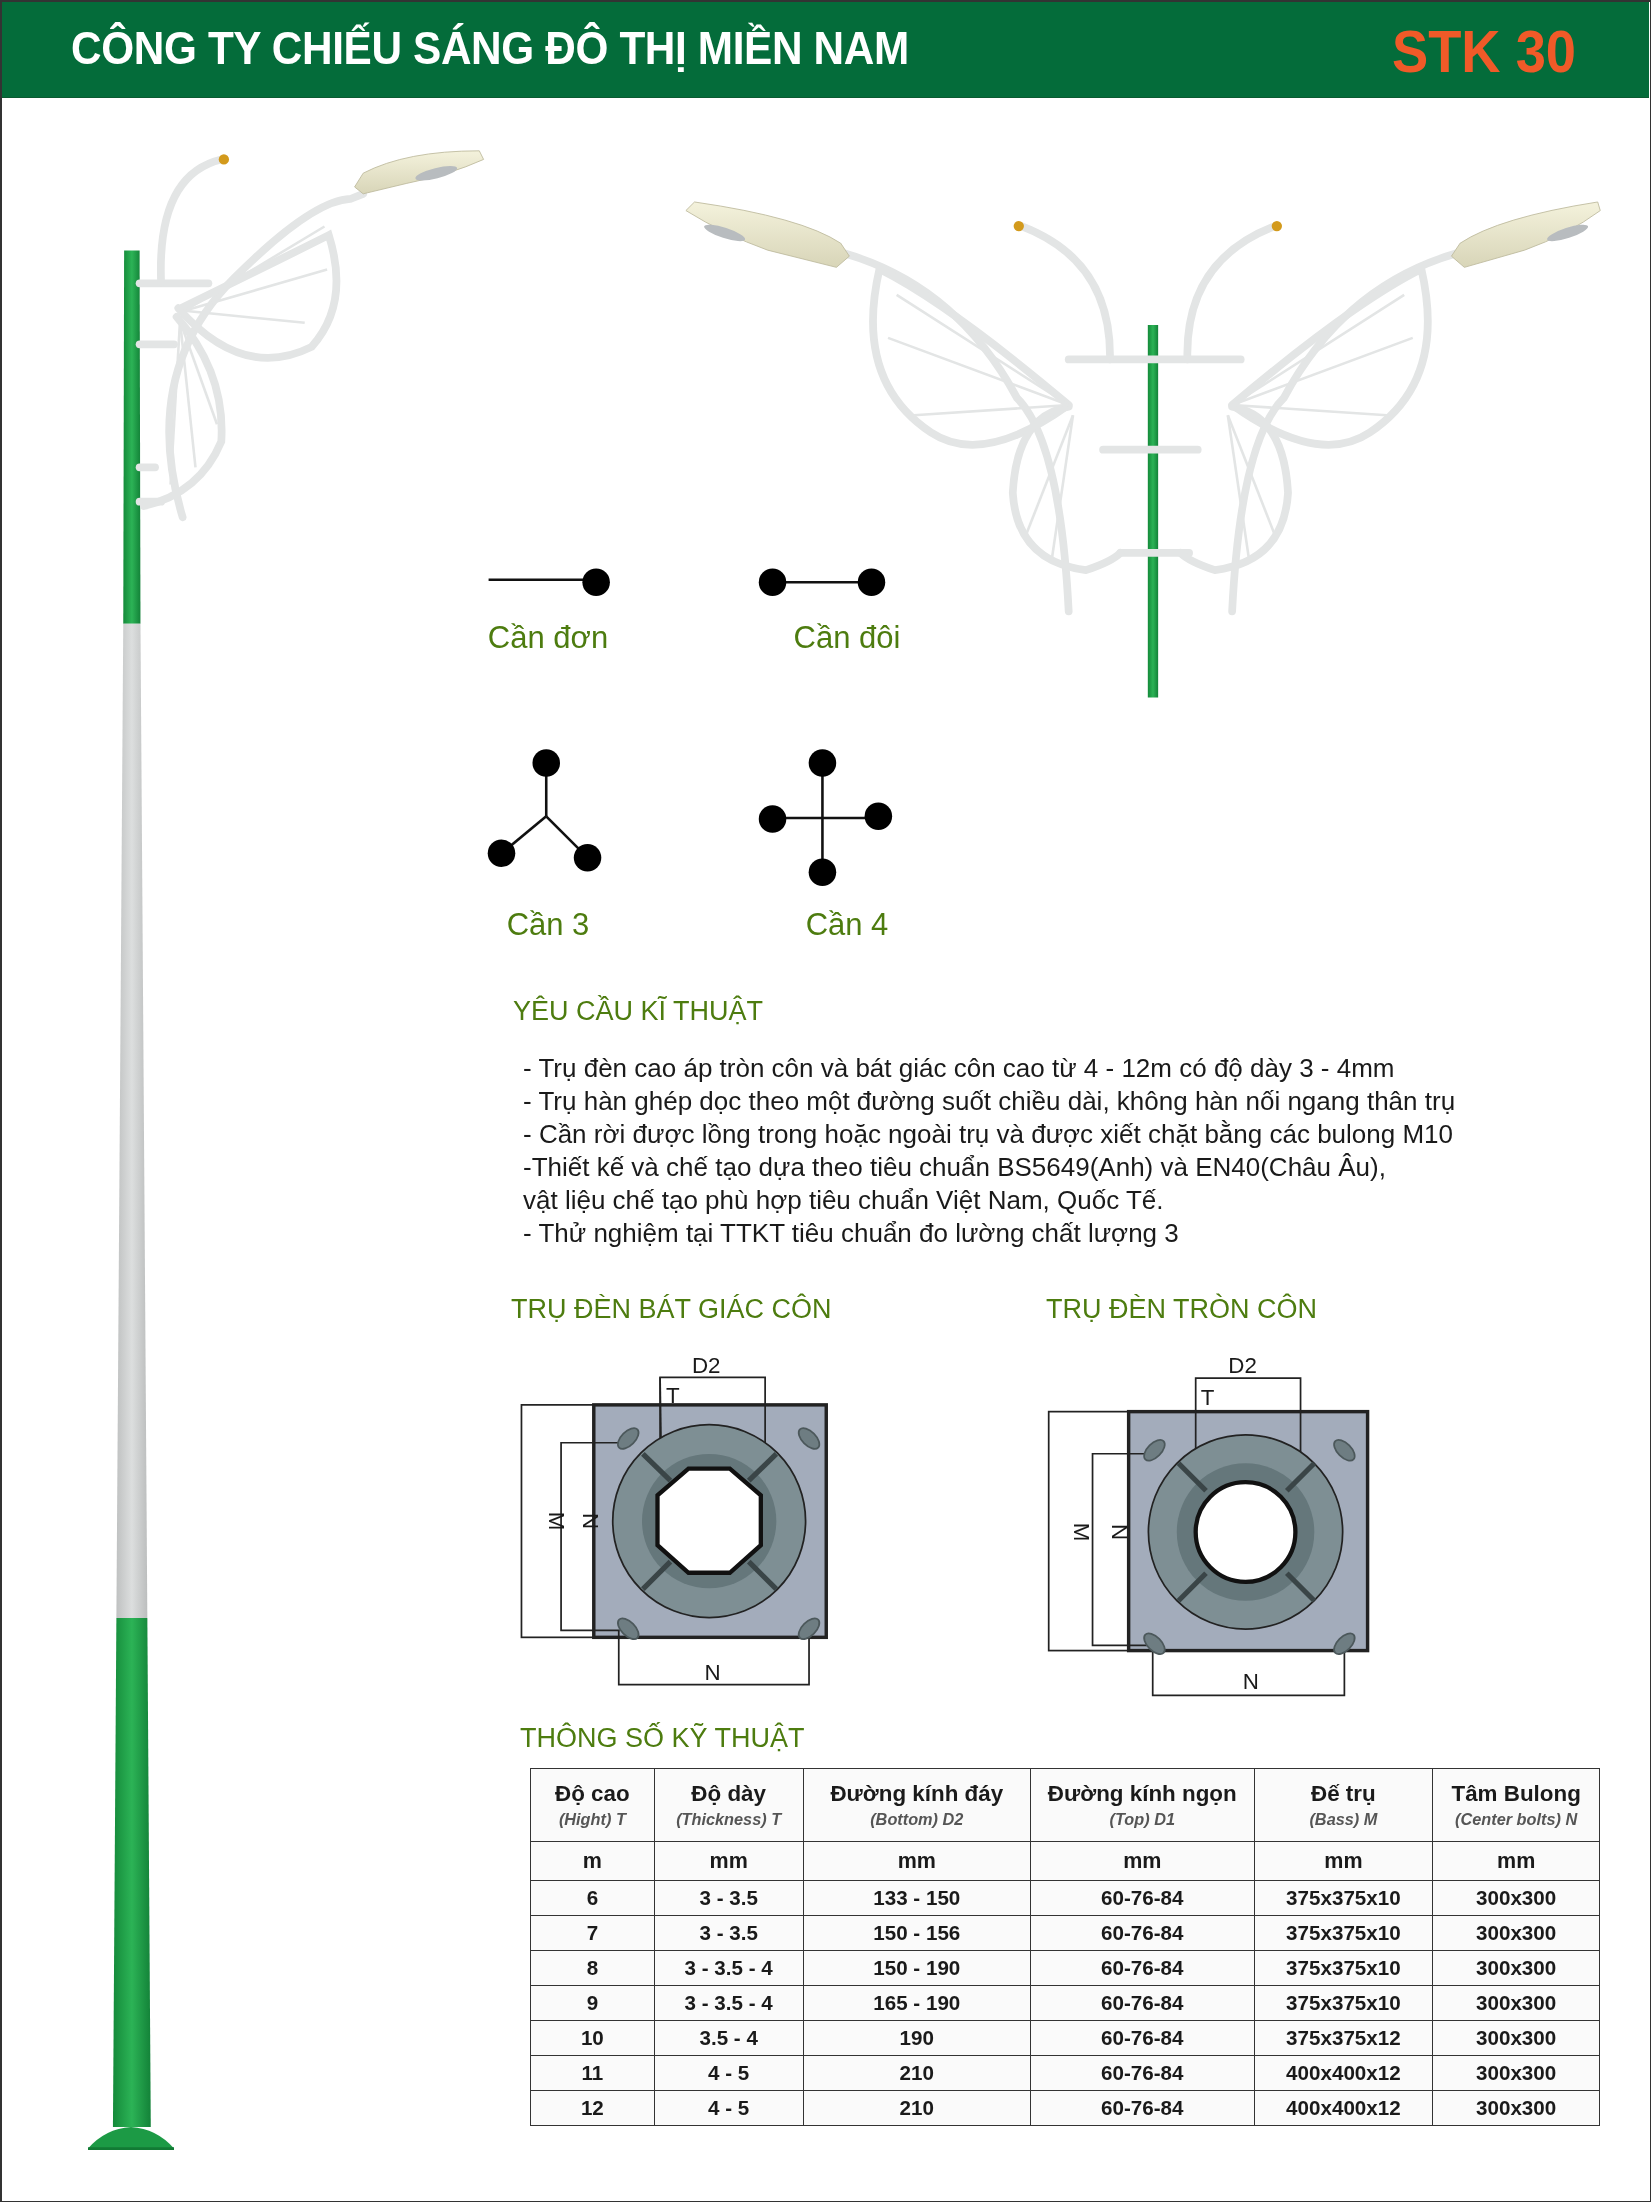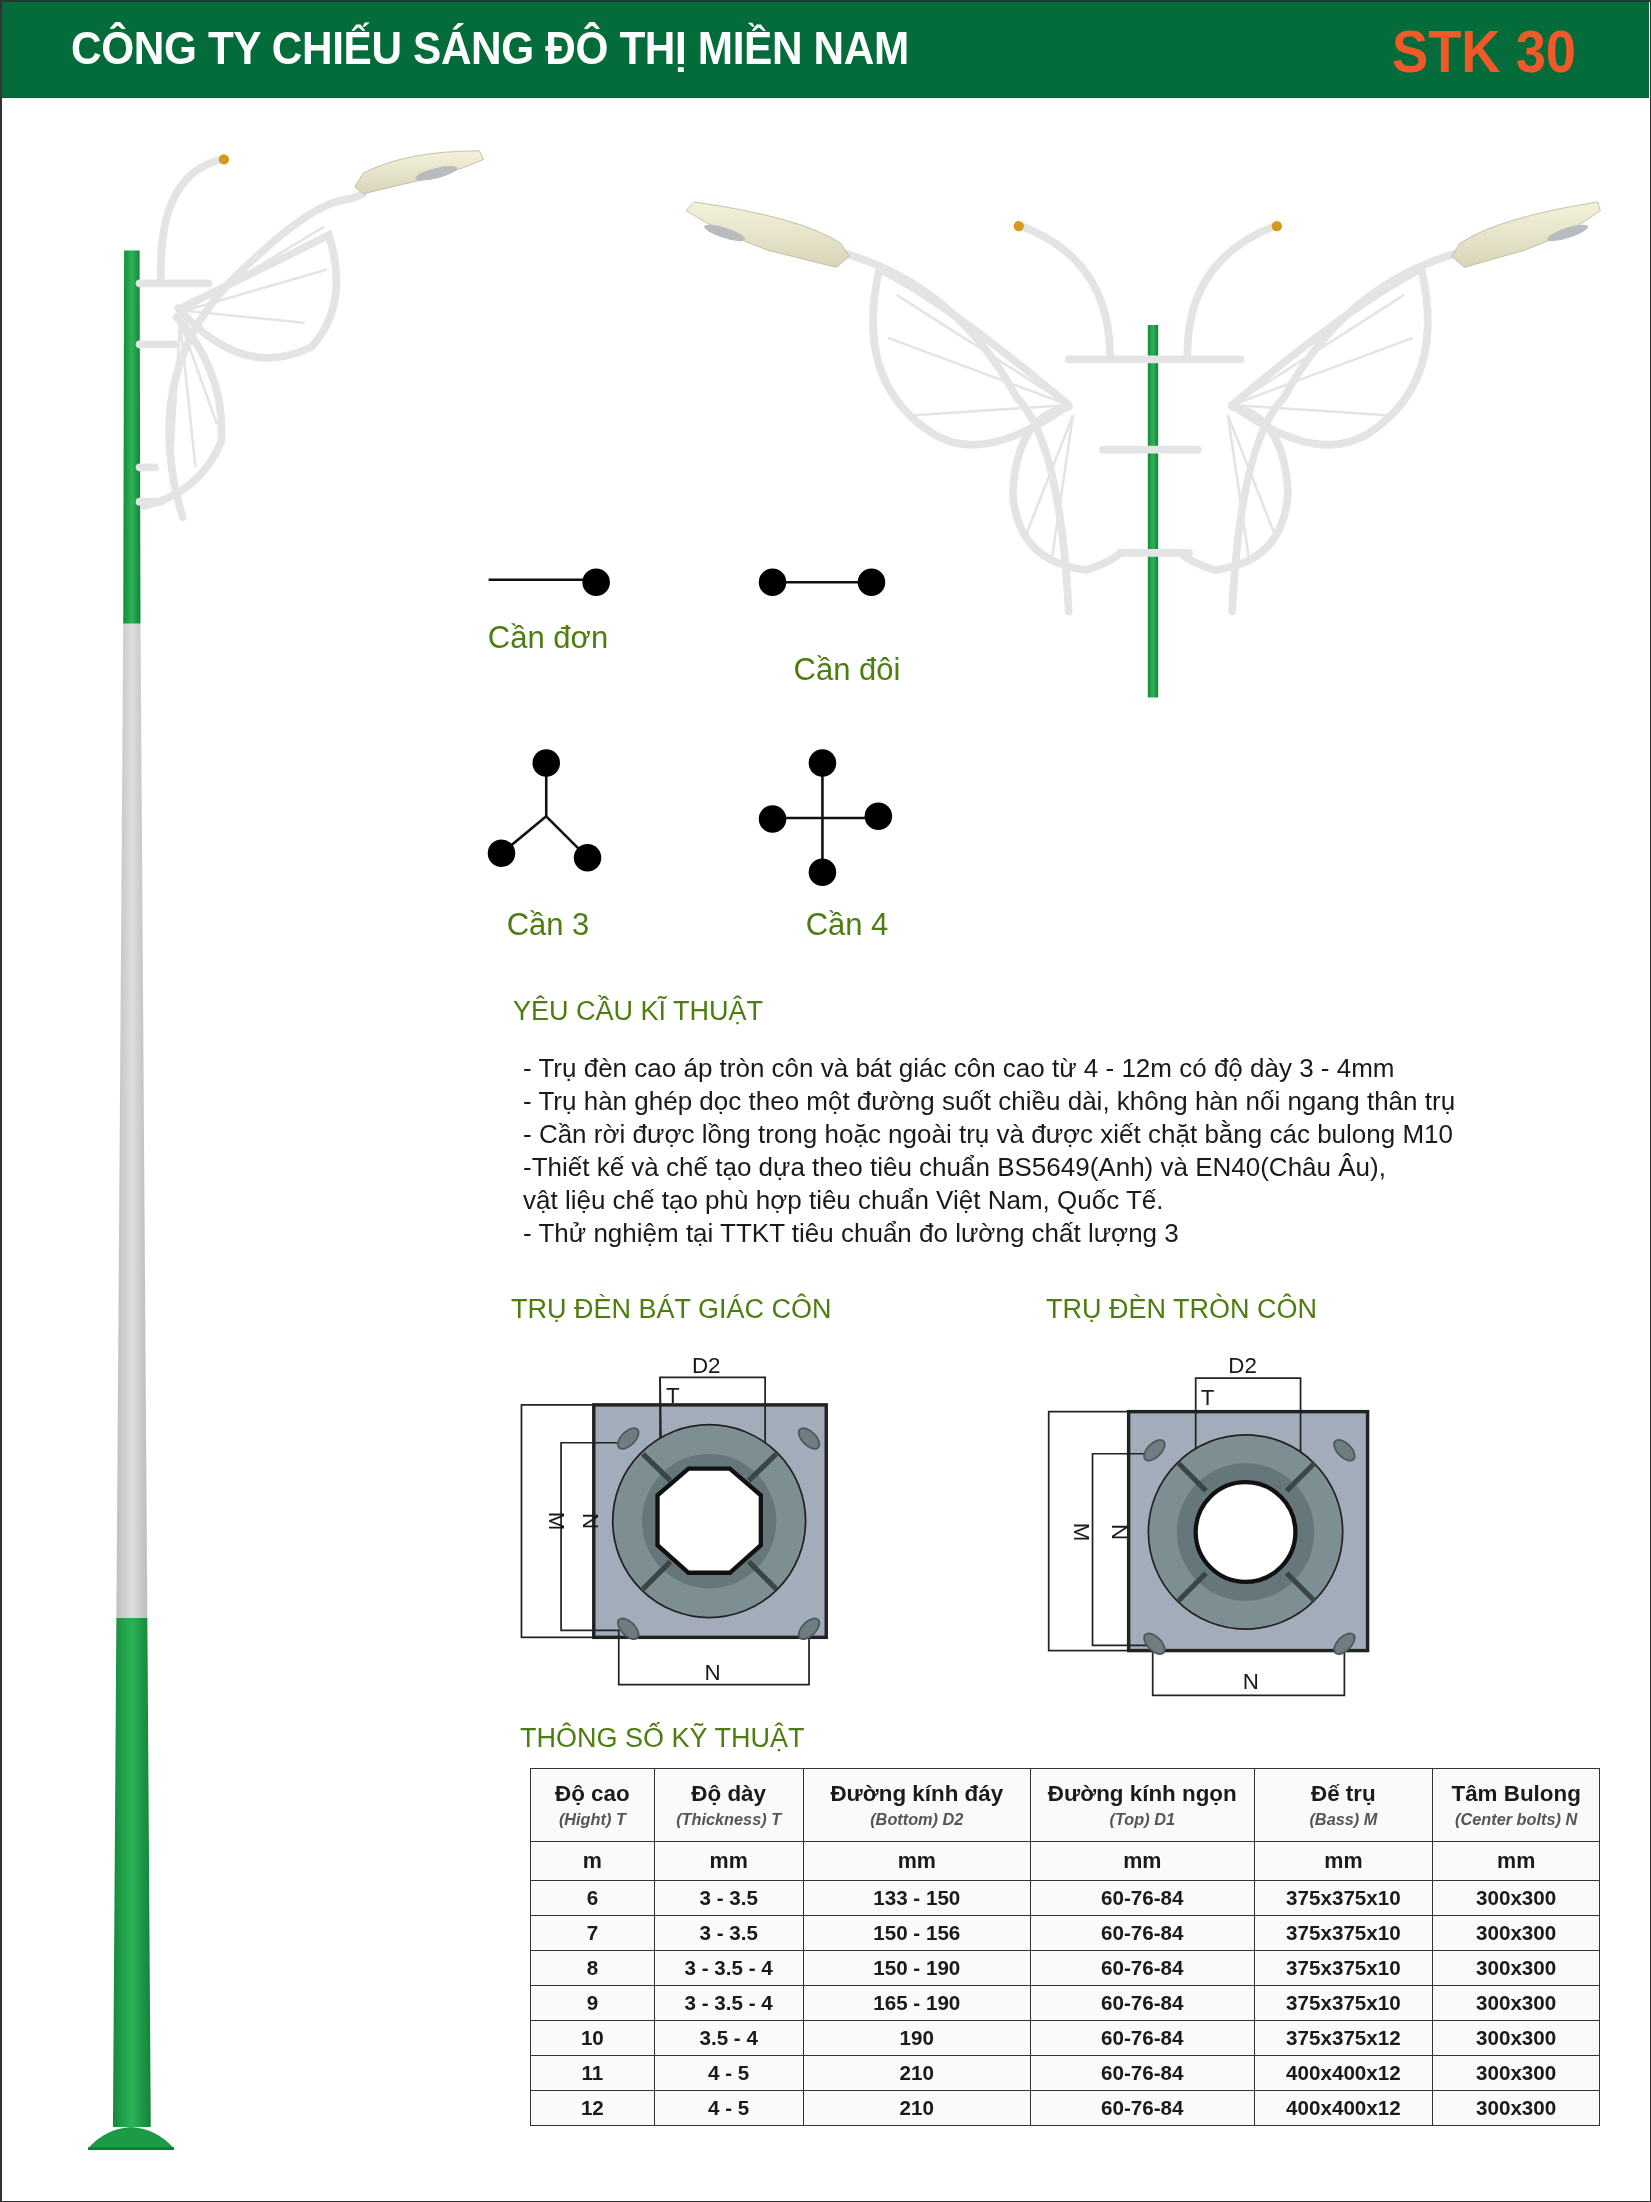--- a/index.html
+++ b/index.html
@@ -181,21 +181,21 @@
   <g stroke="#111" stroke-width="3">
     <line x1="413" y1="265" x2="413" y2="392"></line>
     <line x1="355" y1="329" x2="478" y2="329"></line>
     <circle cx="413" cy="265" r="16" fill="#000" stroke="none"></circle>
     <circle cx="413" cy="392" r="16" fill="#000" stroke="none"></circle>
     <circle cx="355" cy="330" r="16" fill="#000" stroke="none"></circle>
     <circle cx="478" cy="327" r="16" fill="#000" stroke="none"></circle>
   </g>
 </svg>
 <div class="arm-label red-label" style="left:443px;top:618px;">Cần đơn</div>
-<div class="arm-label red-label" style="left:742px;top:650px;">Cần đôi</div>
+<div class="arm-label red-label" style="left:742px;top:618px;">Cần đôi</div>
 <div class="arm-label red-label" style="left:443px;top:905px;">Cần 3</div>
 <div class="arm-label red-label" style="left:742px;top:905px;">Cần 4</div>
 
 <div class="sec-title red-label" style="left:511px;top:994px;font-size:27px;">YÊU CẦU KĨ THUẬT</div>
 <ul class="req-list">
   <li>- Trụ đèn cao áp tròn côn và bát giác côn cao từ 4 - 12m có độ dày 3 - 4mm</li>
   <li>- Trụ hàn ghép dọc theo một đường suốt chiều dài, không hàn nối ngang thân trụ</li>
   <li>- Cần rời được lồng trong hoặc ngoài trụ và được xiết chặt bằng các bulong M10</li>
   <li>-Thiết kế và chế tạo dựa theo tiêu chuẩn BS5649(Anh) và EN40(Châu Âu),</li>
   <li>vật liệu chế tạo phù hợp tiêu chuẩn Việt Nam, Quốc Tế.</li>

